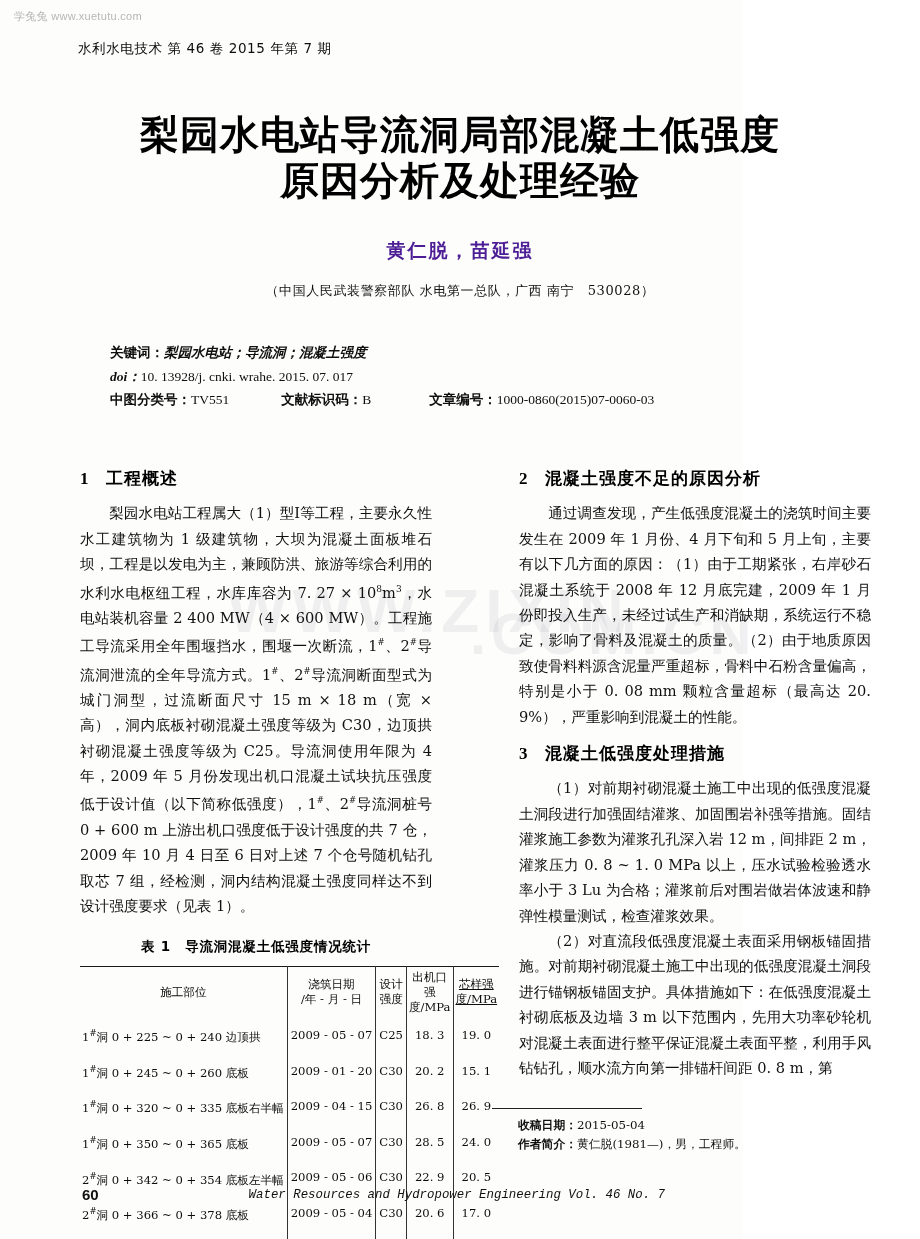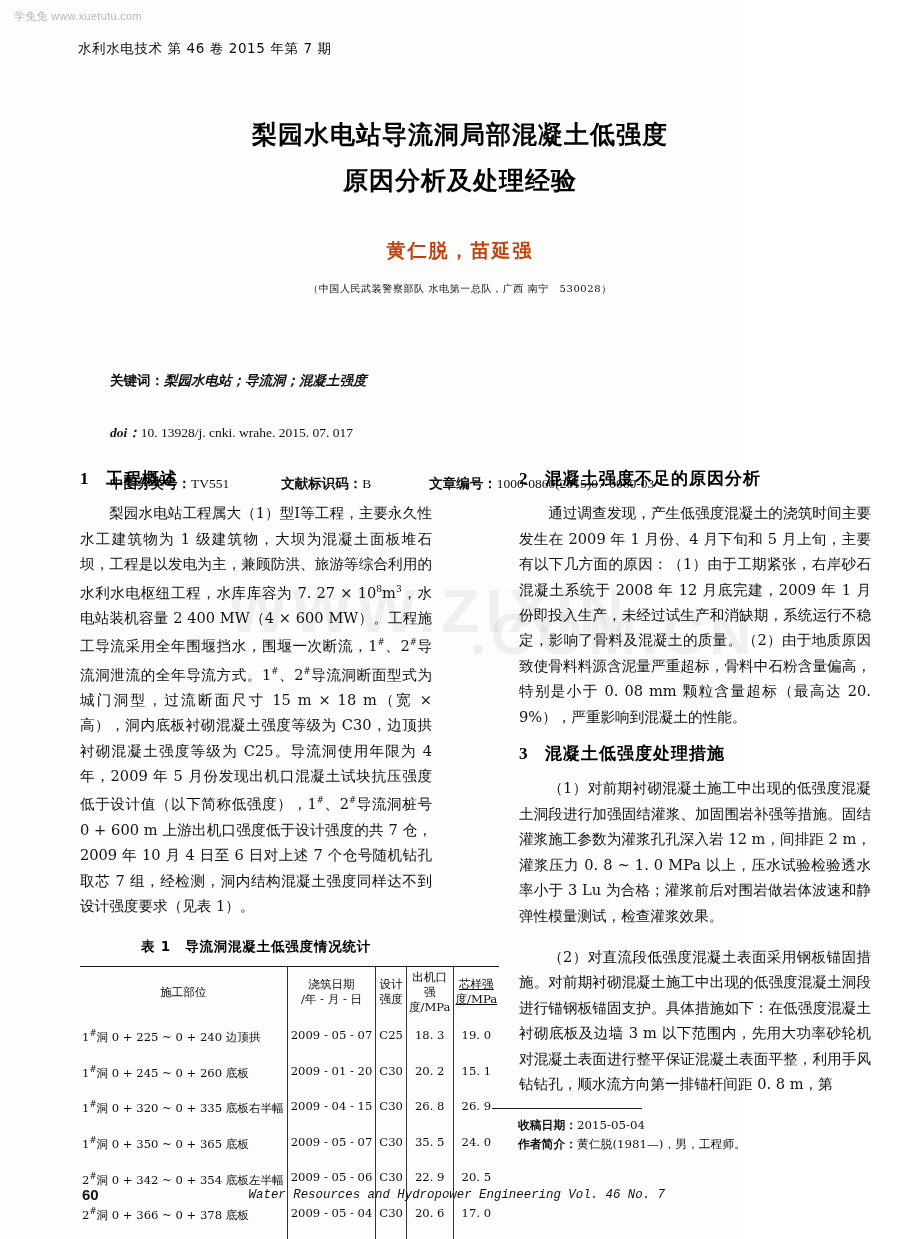--- a/index.html
+++ b/index.html
@@ -74,52 +74,52 @@
   .title-block {
     position: absolute;
     left: 0;
     top: 112px;
     width: 920px;
     text-align: center;
   }
   .title-line {
     font-family: "DejaVu Sans", sans-serif;
     font-weight: bold;
-    font-size: 25px;
+    font-size: 39px;
     line-height: 46px;
     letter-spacing: 1px;
     color: #000;
   }
   .authors {
     margin-top: 34px;
     font-family: "DejaVu Serif", serif;
     font-weight: bold;
     font-size: 19px;
     letter-spacing: 2px;
-    color: #c2410c;
+    color: #4c1d95;
   }
   .affiliation {
     margin-top: 18px;
     font-family: "DejaVu Serif", serif;
-    font-size: 10px;
+    font-size: 13px;
     letter-spacing: 0.6px;
     color: #111;
   }
 
   
   .meta {
     position: absolute;
     left: 110px;
     top: 341px;
     width: 720px;
     font-size: 13.5px;
     line-height: 23.5px;
     color: #0f0f0f;
   }
-  .meta-row { white-space: nowrap; margin-top: 28px; }
+  .meta-row { white-space: nowrap; }
   .meta-lab {
     font-family: "DejaVu Sans", sans-serif;
     font-weight: bold;
   }
   .meta-val {
     font-family: Liberation Serif, serif;
   }
   .meta-val-cn {
     font-family: "DejaVu Serif", serif;
     font-style: italic;
@@ -161,21 +161,21 @@
     font-family: "Liberation Serif", serif;
   }
   h2.sec.tight { margin-top: 12px; }
 
   p.para {
     margin: 0;
     text-indent: 2em;
     text-align: justify;
     text-justify: inter-ideograph;
   }
-  p.para + p.para { margin-top: 16px; }
+  p.para + p.para { margin-top: 0; }
 
   
   .table-wrap {
     margin-top: 16px;
   }
   .table-caption {
     font-family: "DejaVu Sans", sans-serif;
     font-weight: bold;
     font-size: 13.5px;
     text-align: center;
@@ -338,21 +338,21 @@
               <td>1<span class="sup">#</span>洞 0 + 320 ~ 0 + 335 底板右半幅</td>
               <td>2009 - 04 - 15</td>
               <td>C30</td>
               <td>26. 8</td>
               <td>26. 9</td>
             </tr>
             <tr>
               <td>1<span class="sup">#</span>洞 0 + 350 ~ 0 + 365 底板</td>
               <td>2009 - 05 - 07</td>
               <td>C30</td>
-              <td>35. 5</td>
+              <td>28. 5</td>
               <td>24. 0</td>
             </tr>
             <tr>
               <td>2<span class="sup">#</span>洞 0 + 342 ~ 0 + 354 底板左半幅</td>
               <td>2009 - 05 - 06</td>
               <td>C30</td>
               <td>22. 9</td>
               <td>20. 5</td>
             </tr>
             <tr>

